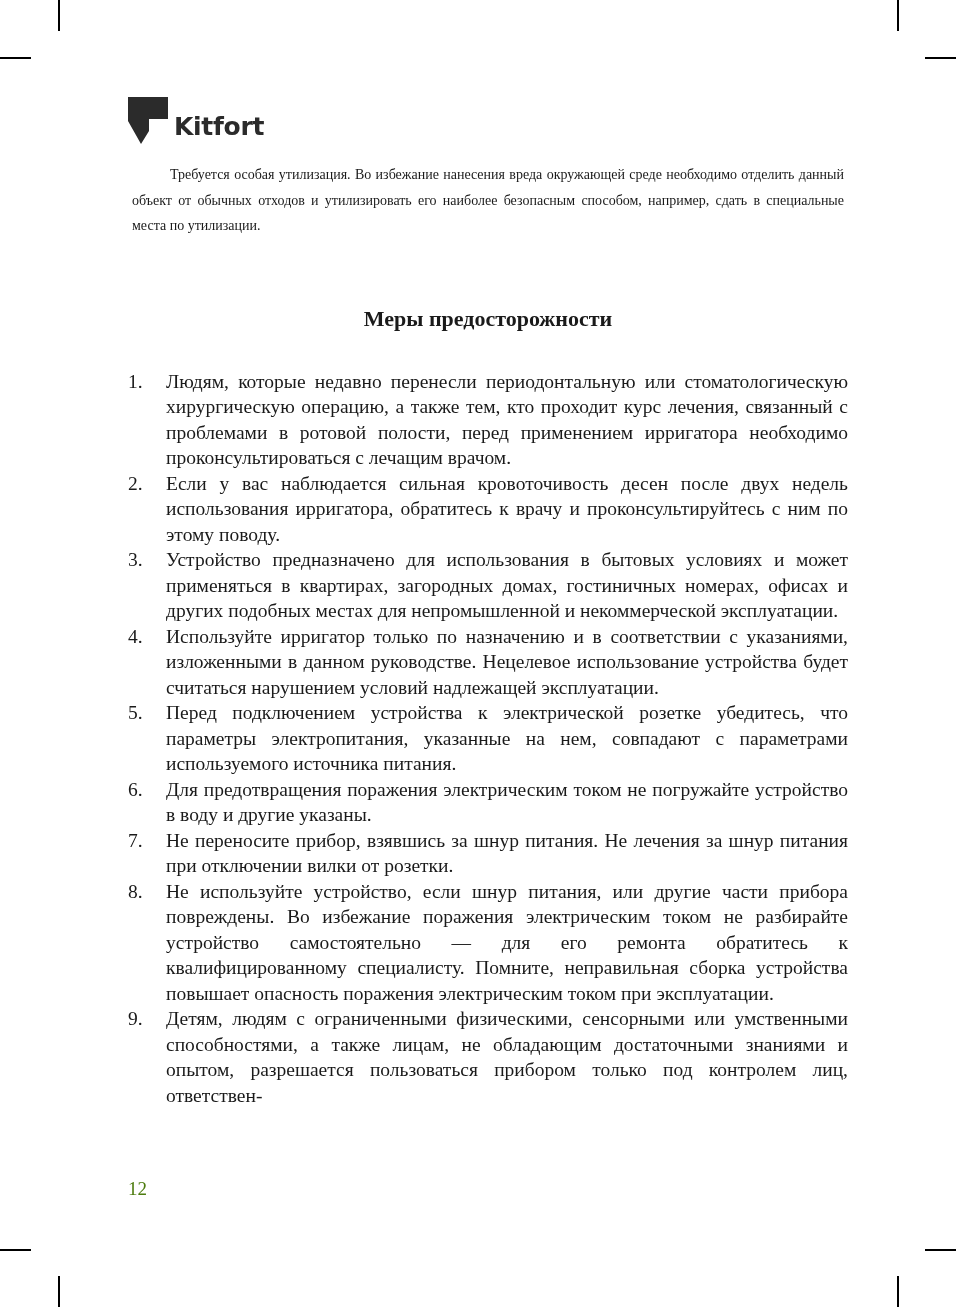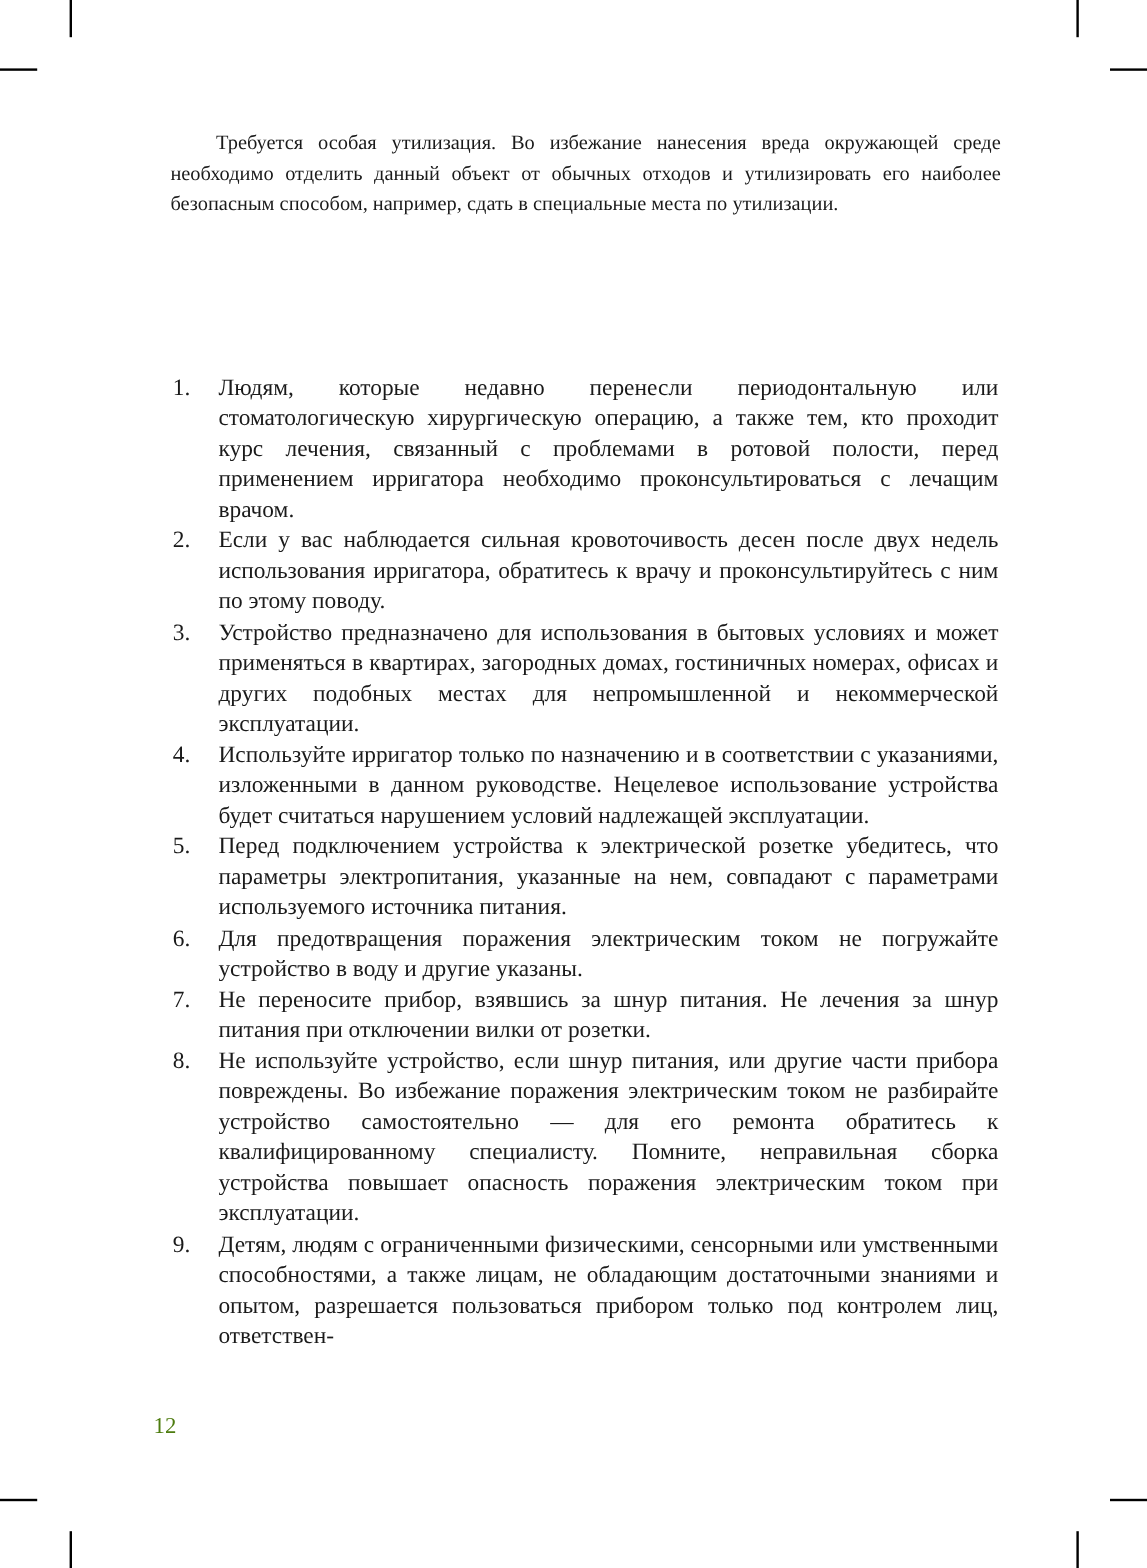--- a/index.html
+++ b/index.html
@@ -60,41 +60,41 @@
     font-weight: bold;
     font-size: 25px;
     letter-spacing: -0.3px;
     color: #2b2b2b;
     line-height: 1;
     padding-bottom: 5px;
   }
 
   
   p.body {
-    margin: 14px;
-    font-size: 17px;
+    margin: 4px;
+    font-size: 14px;
     line-height: 25.5px;
     text-align: justify;
     text-indent: 38px;
     hyphens: manual;
   }
   p.body.cont { text-indent: 38px; }
 
   h2.section-heading {
     margin: 0;
     font-size: 22px;
     line-height: 28px;
     font-weight: bold;
     text-align: center;
   }
   .heading-gap-top { height: 62px; }
   .heading-gap-bottom { height: 36px; }
 
   ol.precautions {
-    margin: 16px;
+    margin: 0;
     padding: 0;
     list-style: none;
     counter-reset: prec;
   }
   ol.precautions > li {
     counter-increment: prec;
     position: relative;
     padding-left: 38px;
     font-size: 19.5px;
     line-height: 25.5px;
@@ -129,24 +129,33 @@
 <div class="crop crop-v crop-tl-v"></div>
 <div class="crop crop-h crop-tr-h"></div>
 <div class="crop crop-v crop-tr-v"></div>
 <div class="crop crop-h crop-bl-h"></div>
 <div class="crop crop-v crop-bl-v"></div>
 <div class="crop crop-h crop-br-h"></div>
 <div class="crop crop-v crop-br-v"></div>
 
 <div class="page">
 
+  <div class="logo-row">
+    <span class="logo-mark">
+      <svg width="40" height="47" viewBox="0 0 40 47" xmlns="http://www.w3.org/2000/svg">
+        <path d="M0 0 H40 V22 H21 V34 L13 47 L0 24 Z" fill="#2b2b2b"></path>
+      </svg>
+    </span>
+    <span class="logo-word">Kitfort</span>
+  </div>
 
   <p class="body">Требуется особая утилизация. Во избежание нанесения вреда окружающей среде необходимо отделить данный объект от обычных отходов и утилизировать его наиболее безопасным способом, например, сдать в специальные места по утилизации.</p>
 
   <div class="heading-gap-top"></div>
+  <h2 class="section-heading">Меры предосторожности</h2>
   <div class="heading-gap-bottom"></div>
 
 
   <ol class="precautions">
     <li>Людям, которые недавно перенесли периодонтальную или стоматологическую хирургическую операцию, а также тем, кто проходит курс лечения, связанный с проблемами в ротовой полости, перед применением ирригатора необходимо проконсультироваться с лечащим врачом.</li>
     <li>Если у вас наблюдается сильная кровоточивость десен после двух недель использования ирригатора, обратитесь к врачу и проконсультируйтесь с ним по этому поводу.</li>
     <li>Устройство предназначено для использования в бытовых условиях и может применяться в квартирах, загородных домах, гостиничных номерах, офисах и других подобных местах для непромышленной и некоммерческой эксплуатации.</li>
     <li>Используйте ирригатор только по назначению и в соответствии с указаниями, изложенными в данном руководстве. Нецелевое использование устройства будет считаться нарушением условий надлежащей эксплуатации.</li>
     <li>Перед подключением устройства к электрической розетке убедитесь, что параметры электропитания, указанные на нем, совпадают с параметрами используемого источника питания.</li>
     <li>Для предотвращения поражения электрическим током не погружайте устройство в воду и другие указаны.</li>

